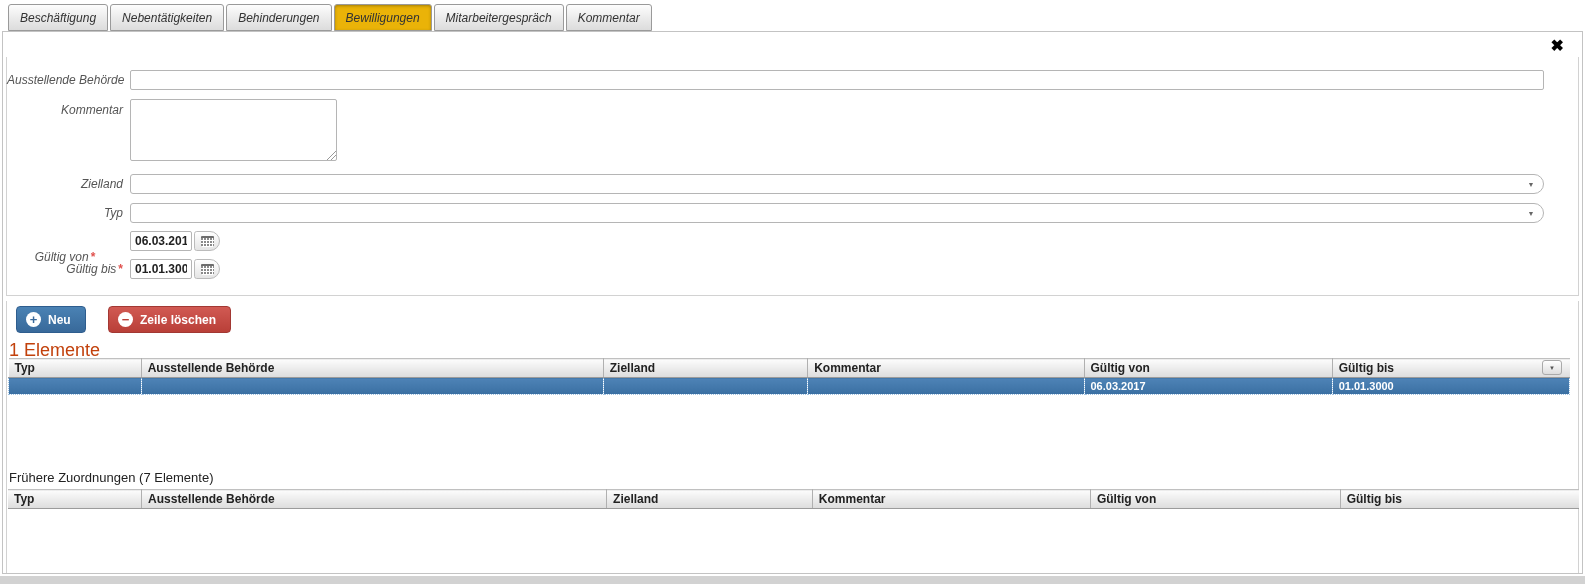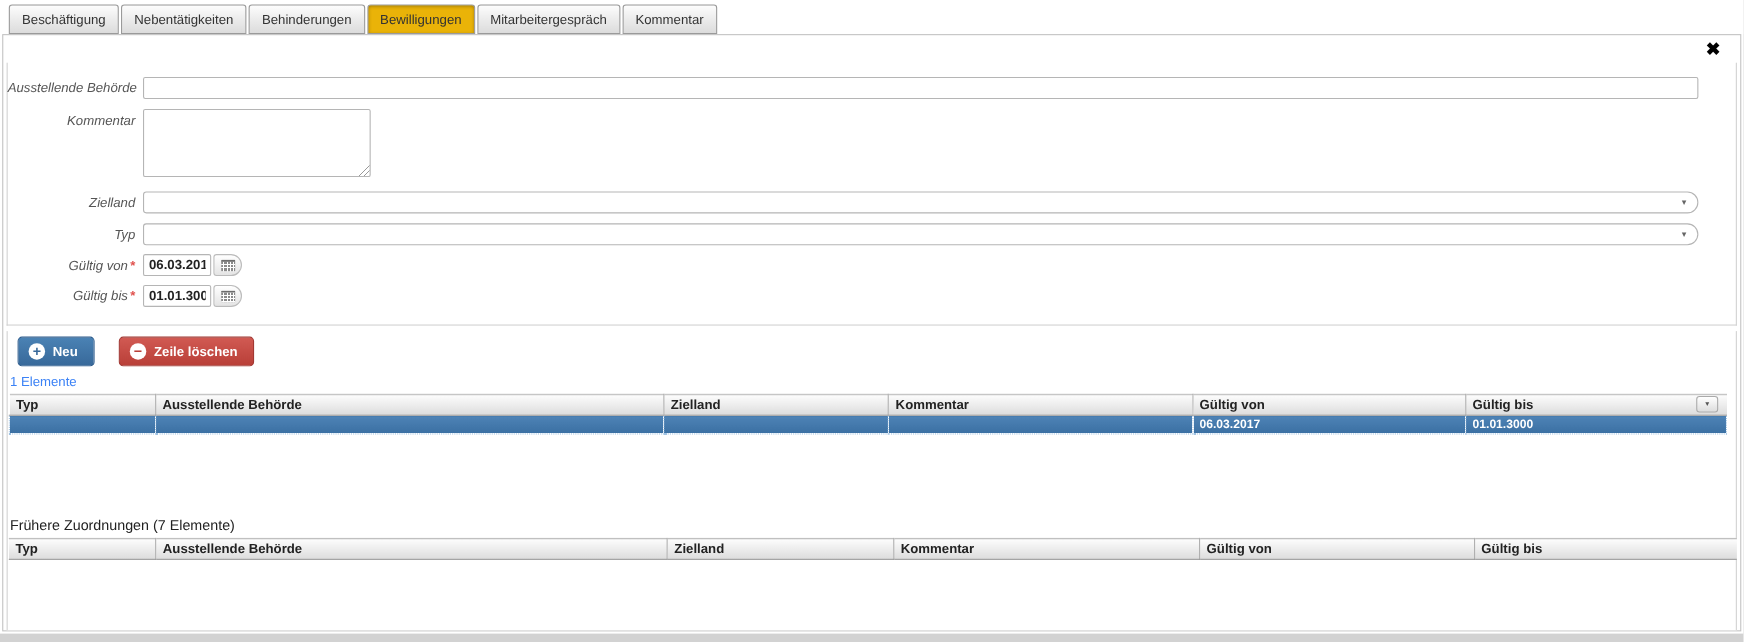--- a/index.html
+++ b/index.html
@@ -7,21 +7,21 @@
   body {
     font-family: "Liberation Sans", sans-serif;
     background:#d2d2d2;
     width:1585px; height:584px; overflow:hidden;
   }
   #page { position:relative; width:1585px; height:584px; background:#ffffff; }
 
   
   .tabbar {
     position:absolute; top:0; left:0; right:0; height:31px;
-    background:#fff; display:flex; align-items:flex-end; padding-left:8px; gap:2px;
+    background:#fff; display:flex; align-items:flex-end; padding-left:8px; gap:2px;font-style:italic;
   }
   .tab {
     height:27px; padding:0 11px; display:flex; align-items:center;
     font-size:12px; color:#333;
     background:linear-gradient(#fdfdfd,#eaeaea 55%,#dcdcdc);
     border:1px solid #9a9a9a; border-radius:3px 3px 0 0; cursor:pointer;
     white-space:nowrap;
   }
   .tab.active {
     background:#eab308;
@@ -110,21 +110,21 @@
   .btn-new  { left:9px;  top:5px; background:linear-gradient(#4a82b4,#38699a); border:1px solid #2e5d8e; }
   .btn-del  { left:101px; top:5px; background:linear-gradient(#d15a53,#b93f38); border:1px solid #a23833; }
   .btn-icon {
     width:15px; height:15px; border-radius:50%; background:#fff;
     display:flex; align-items:center; justify-content:center;
     font-size:13px; font-weight:bold; line-height:0;
   }
   .btn-new .btn-icon { color:#38699a; }
   .btn-del .btn-icon { color:#b93f38; }
 
-  .count-label { position:absolute; left:2px; top:39px; font-size:12px; color:#3b82f6; }
+  .count-label { position:absolute; left:2px; top:39px; font-size:18px; color:#c2410c; }
 
   table.grid { border-collapse:collapse; table-layout:fixed; position:absolute; background:#fff; }
   table.grid th {
     background:linear-gradient(#fcfcfc,#dcdcdc);
     border-top:1px solid #c0c0c0; border-bottom:1px solid #9b9b9b; border-right:1px solid #b0b0b0;
     font-size:12px; font-weight:bold; color:#222; text-align:left;
     padding:2px 6px; height:19px; white-space:nowrap; overflow:hidden;
   }
   table.grid th:last-child { border-right:none; }
   table.grid tr.sel td {
@@ -179,21 +179,21 @@
         <input type="text" value="" style="">
         <span class="combo-trigger">▼</span>
       </div>
 
       <span class="flabel" style="top:149px;">Typ</span>
       <div class="combo" style="left:123px; top:146px; width:1414px;">
         <input type="text" value="" style="">
         <span class="combo-trigger">▼</span>
       </div>
 
-      <span class="flabel" style="top:177px;"><span>Gültig von</span><span class="req">*</span></span>
+      <span class="flabel" style="top:193px;text-align:center;"><span>Gültig von</span><span class="req">*</span></span>
       <div class="datewrap" style="left:123px; top:174px;">
         <input type="text" value="06.03.2017" style="">
         <span class="date-trigger">
             <span class="cal-icon"></span>
           </span>
       </div>
 
       <span class="flabel" style="top:205px;"><span>Gültig bis</span><span class="req">*</span></span>
       <div class="datewrap" style="left:123px; top:202px;">
         <input type="text" value="01.01.3000" style="">

